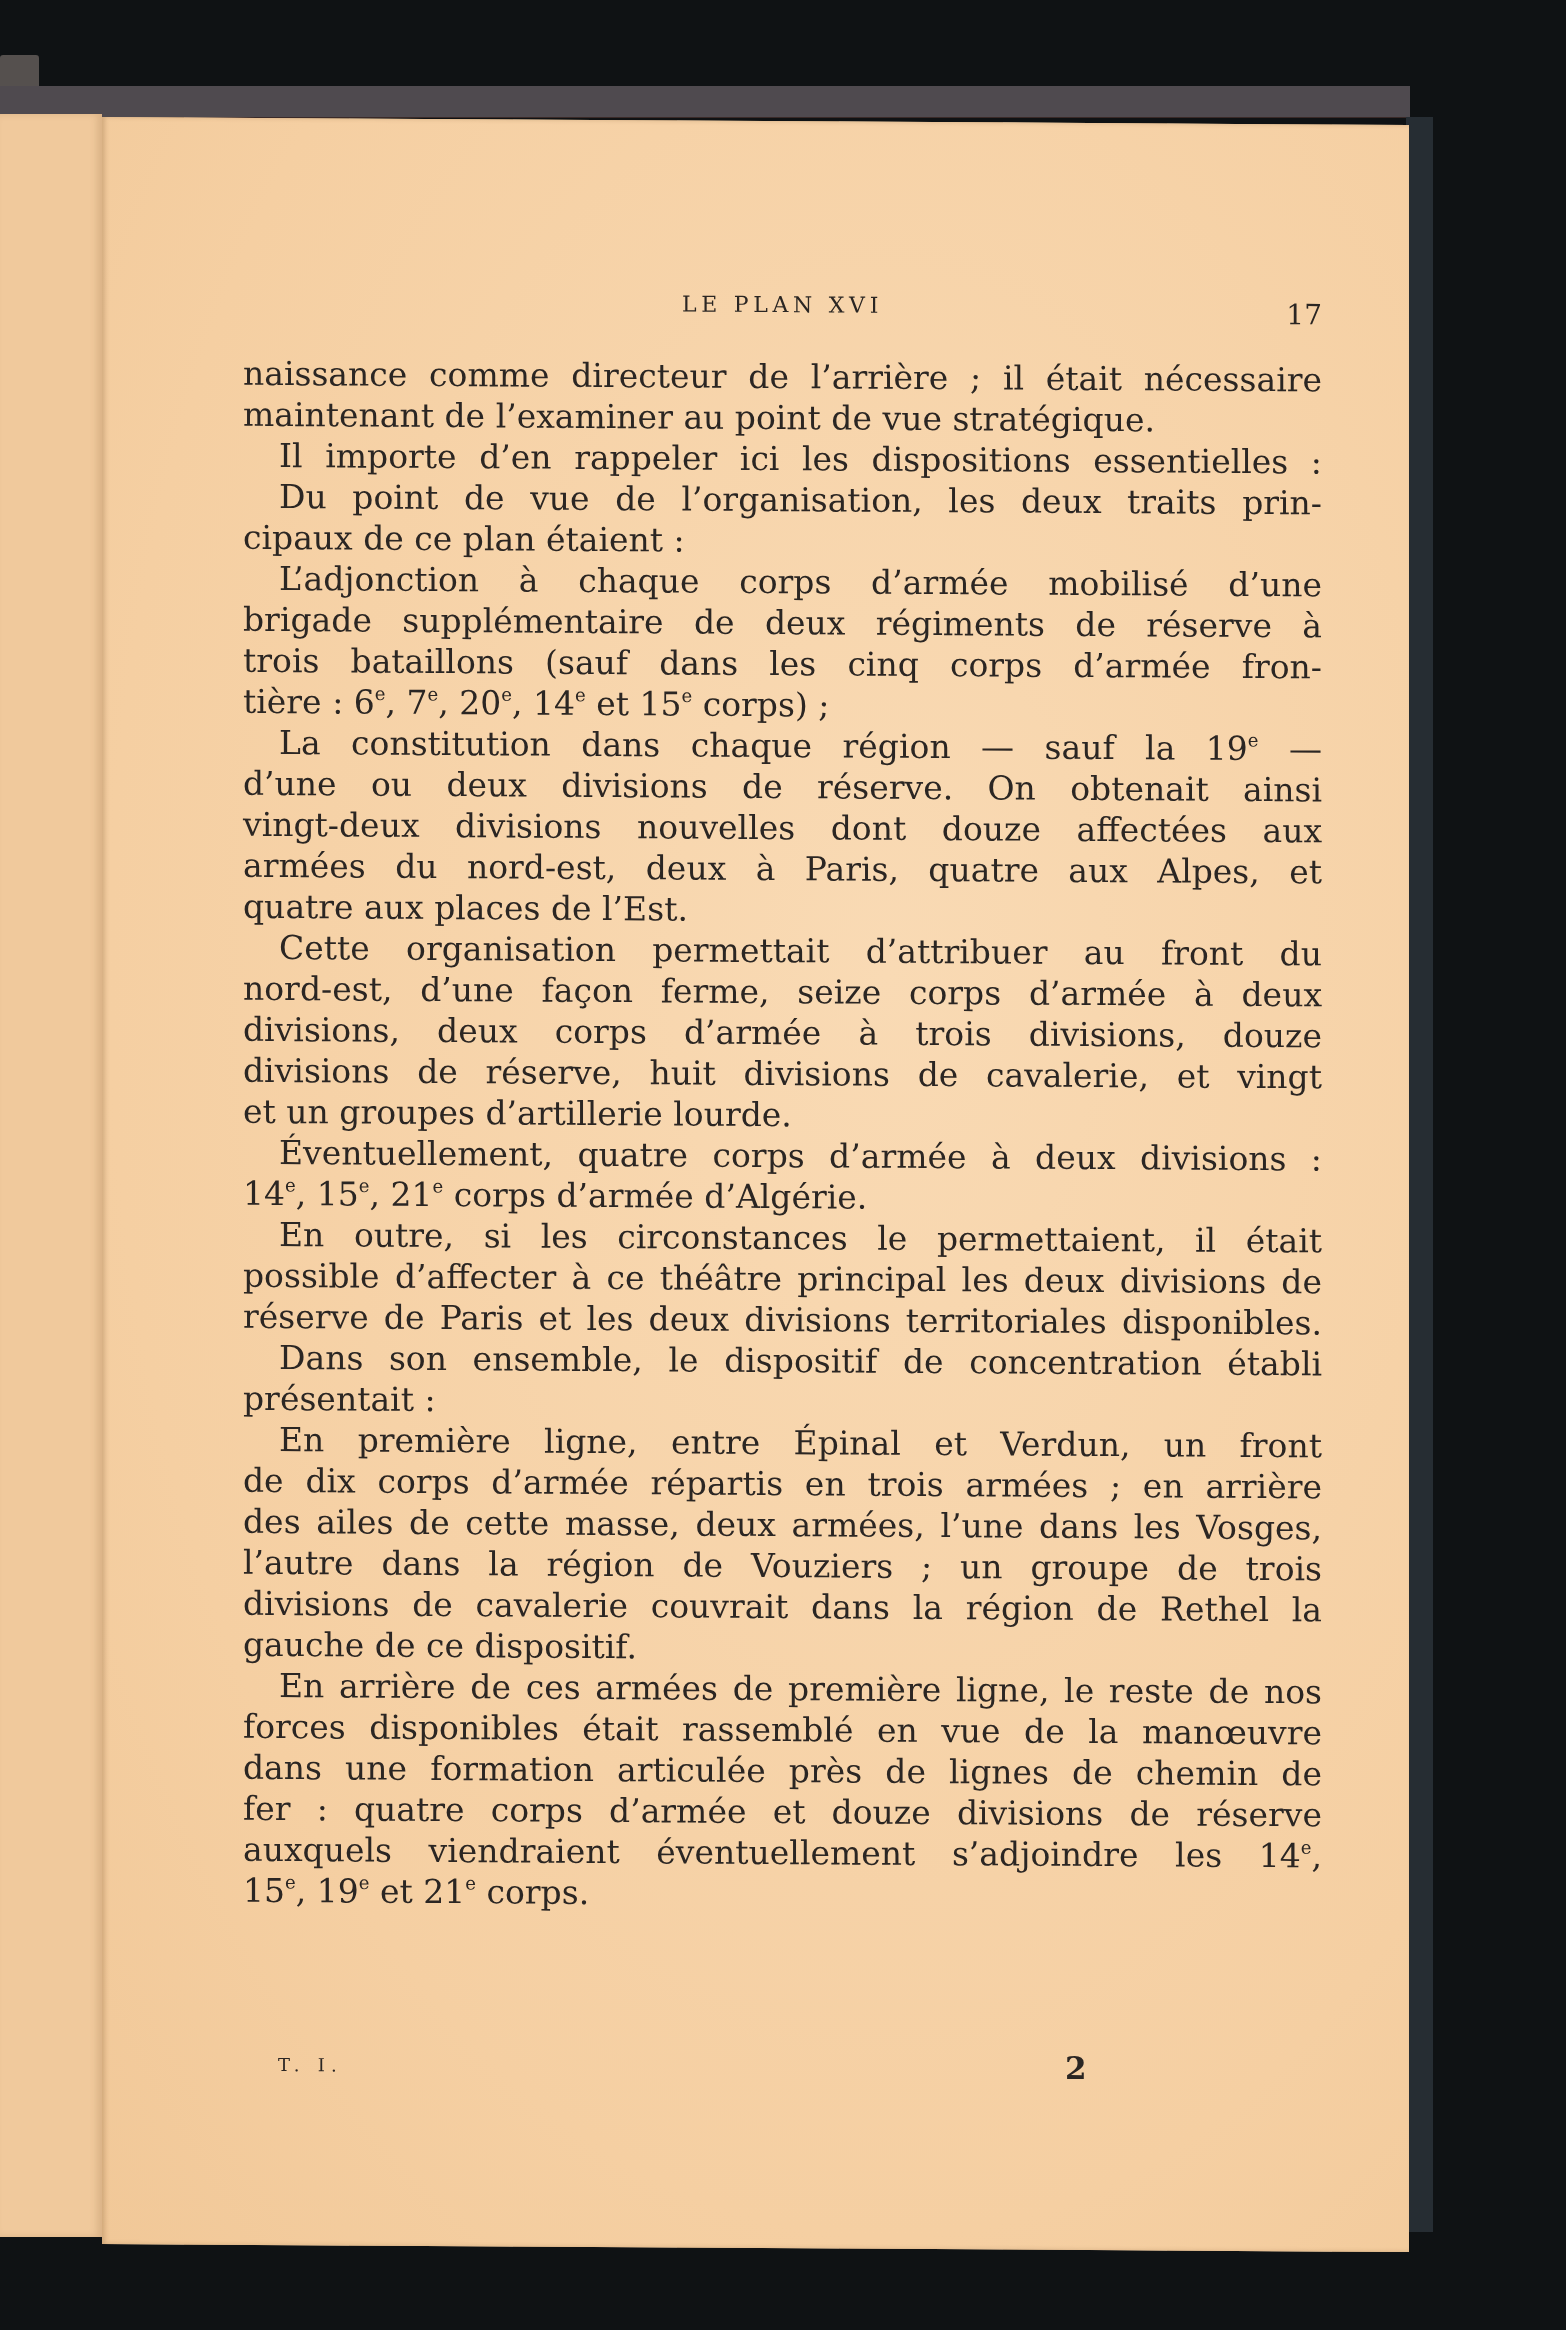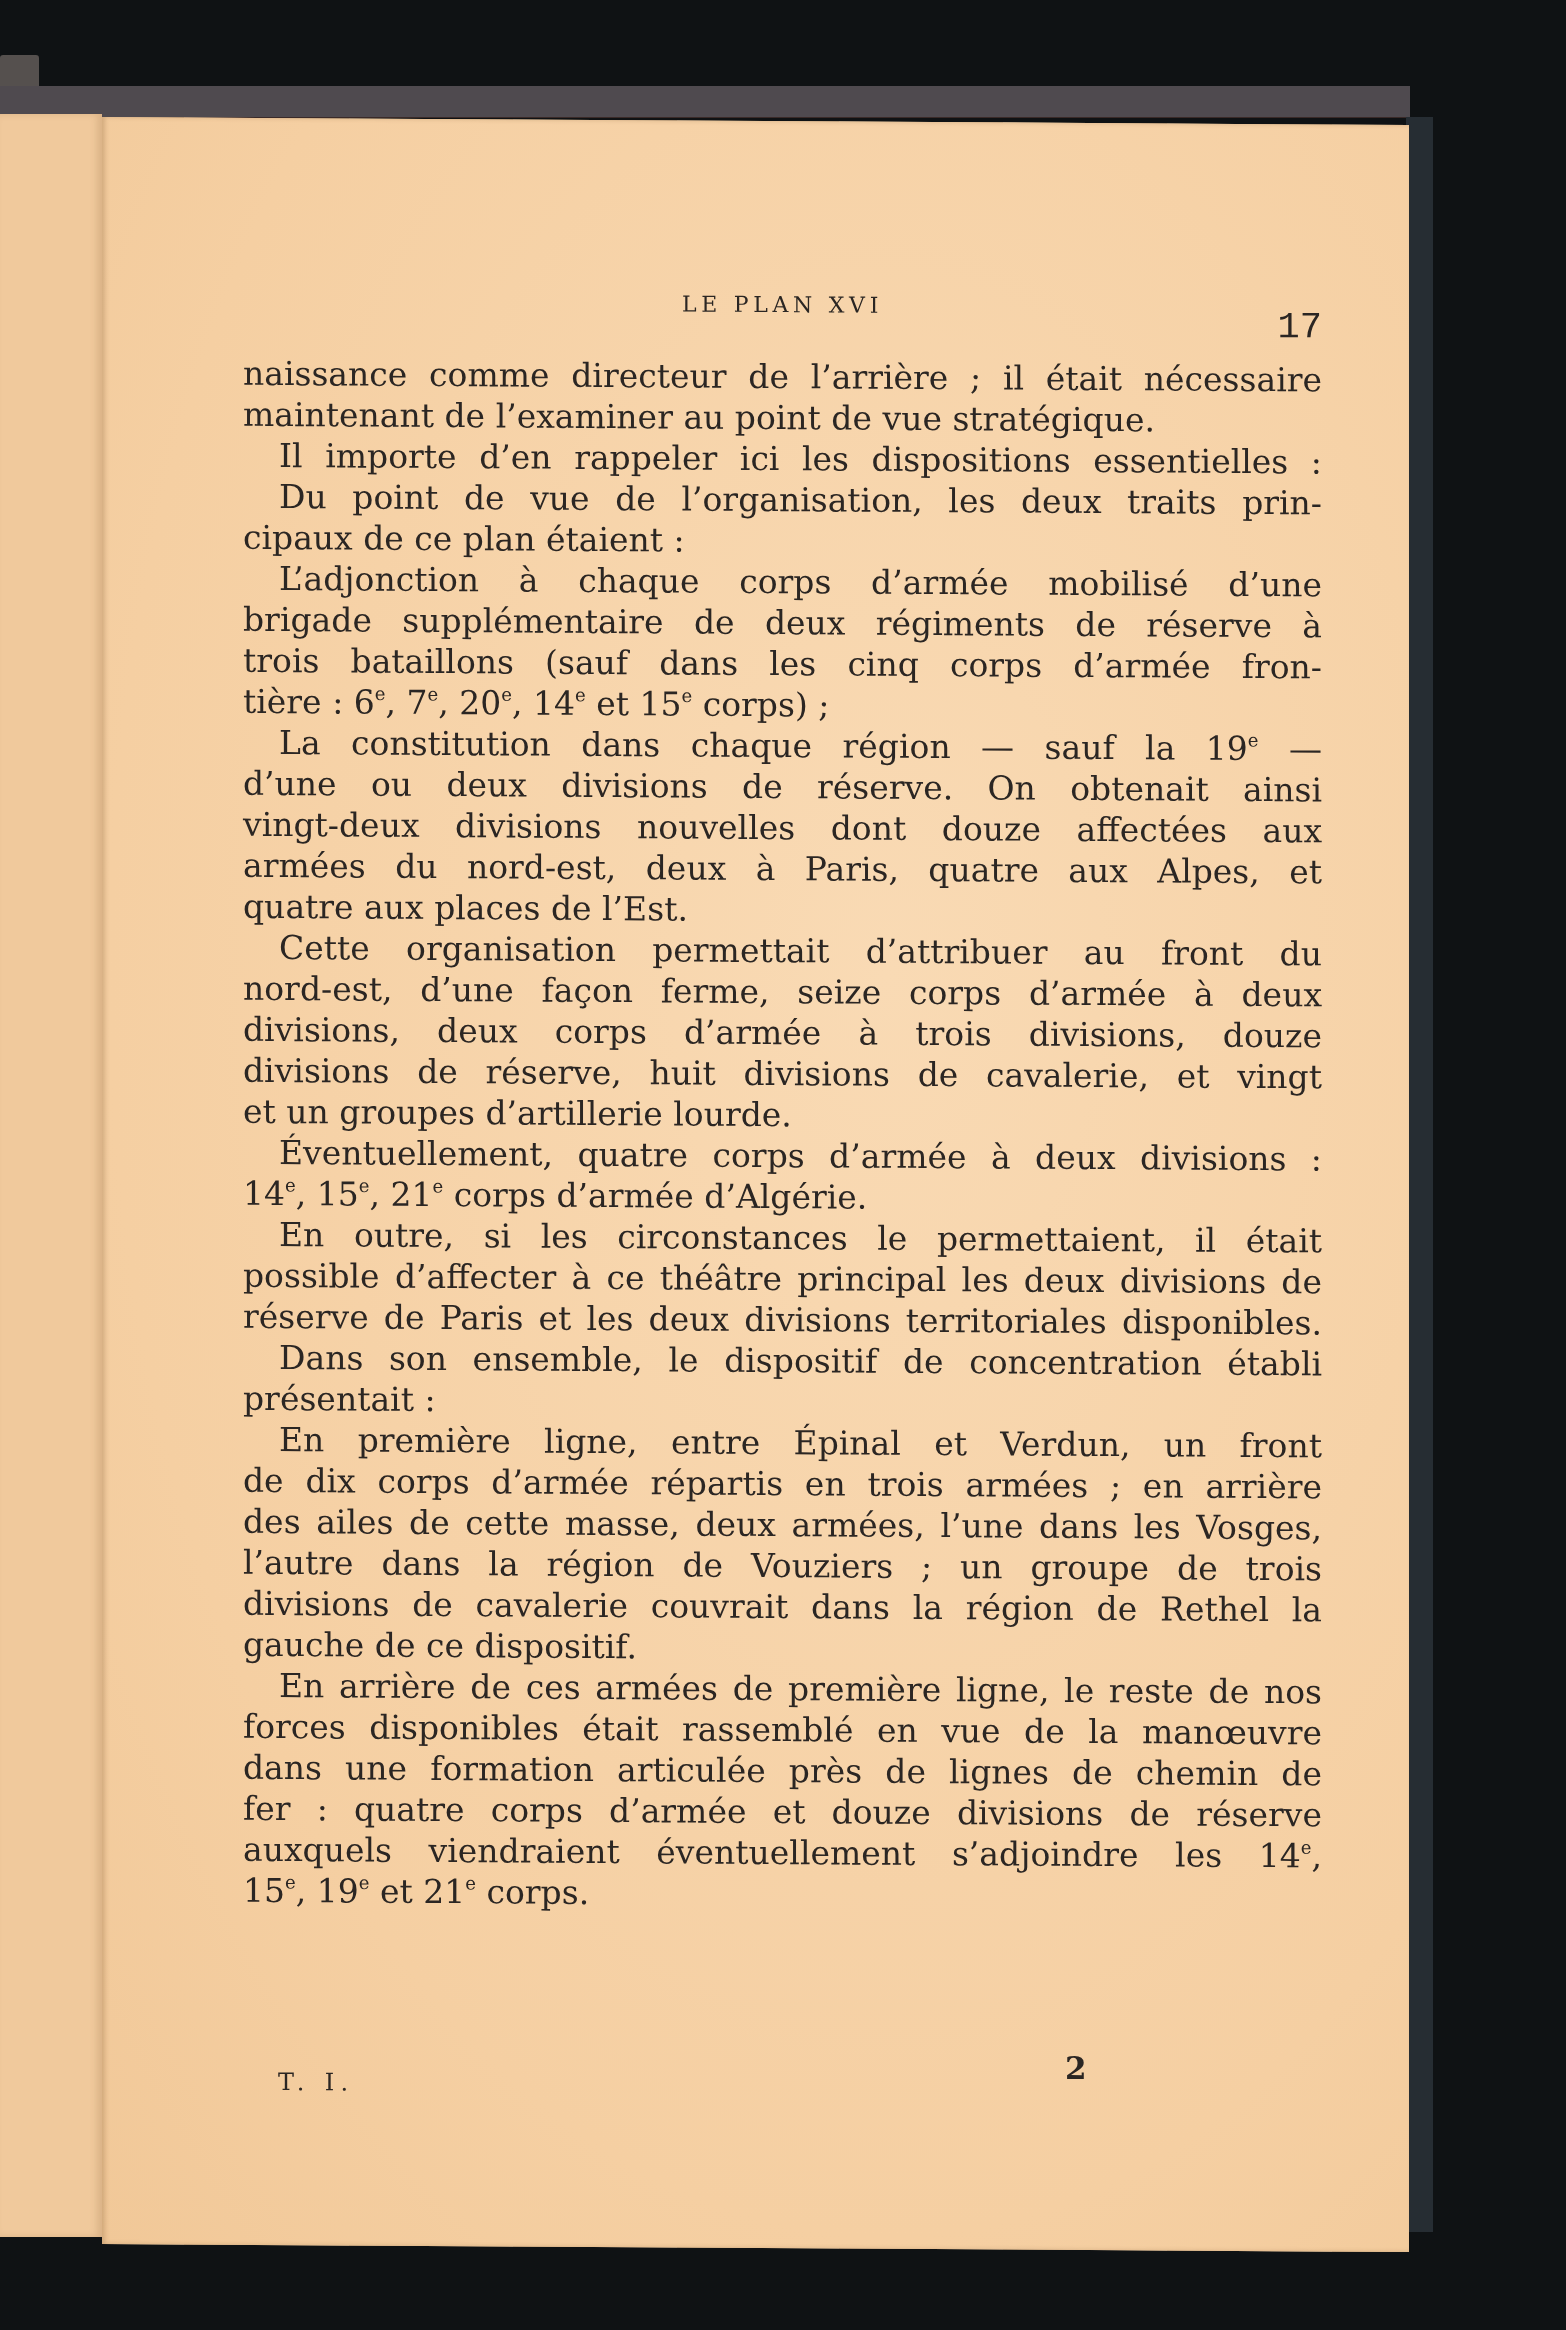--- a/index.html
+++ b/index.html
@@ -36,39 +36,39 @@
     }
     .running-head {
       position: absolute; left: 141px; top: 166px; width: 1079px; height: 47px;
       color: #2b2623;
     }
     .running-title {
       position: absolute; left: 0; right: 0; text-align: center;
       top: 4.7px; font-size: 22px; letter-spacing: 4.7px;
     }
     .page-number {
-      position: absolute; right: 0; top: 16px; font-size: 37px; font-family: Liberation Mono, monospace;
+      position: absolute; right: 0; top: 8px; font-size: 28px;
     }
     .body-text {
       position: absolute; left: 141px; top: 235px; width: 1079px;
       color: #2b2623; font-size: 33px; line-height: 41px;
     }
     .line {
       display: block; height: 41px; white-space: nowrap;
       text-align: justify; text-align-last: justify;
     }
     .line.last { text-align-last: left; }
     .line.indent { padding-left: 36px; }
     sup { font-size: 0.55em; vertical-align: 0.75em; line-height: 0; }
     .footer {
       position: absolute; left: 141px; top: 1927px; width: 1079px; height: 47px;
       color: #2b2623;
     }
     .signature {
-      position: absolute; left: 35px; top: 23px; font-size: 24px; letter-spacing: 6.3px;
+      position: absolute; left: 35px; top: 9px; font-size: 18px; letter-spacing: 6.3px;
     }
     .sheet-number {
       position: absolute; left: 822px; top: 0; font-size: 31px; font-weight: bold;
     }
   </style>
 </head>
 <body>
 
 <div class="cover-tab"></div>
 <div class="cover-top"></div>

